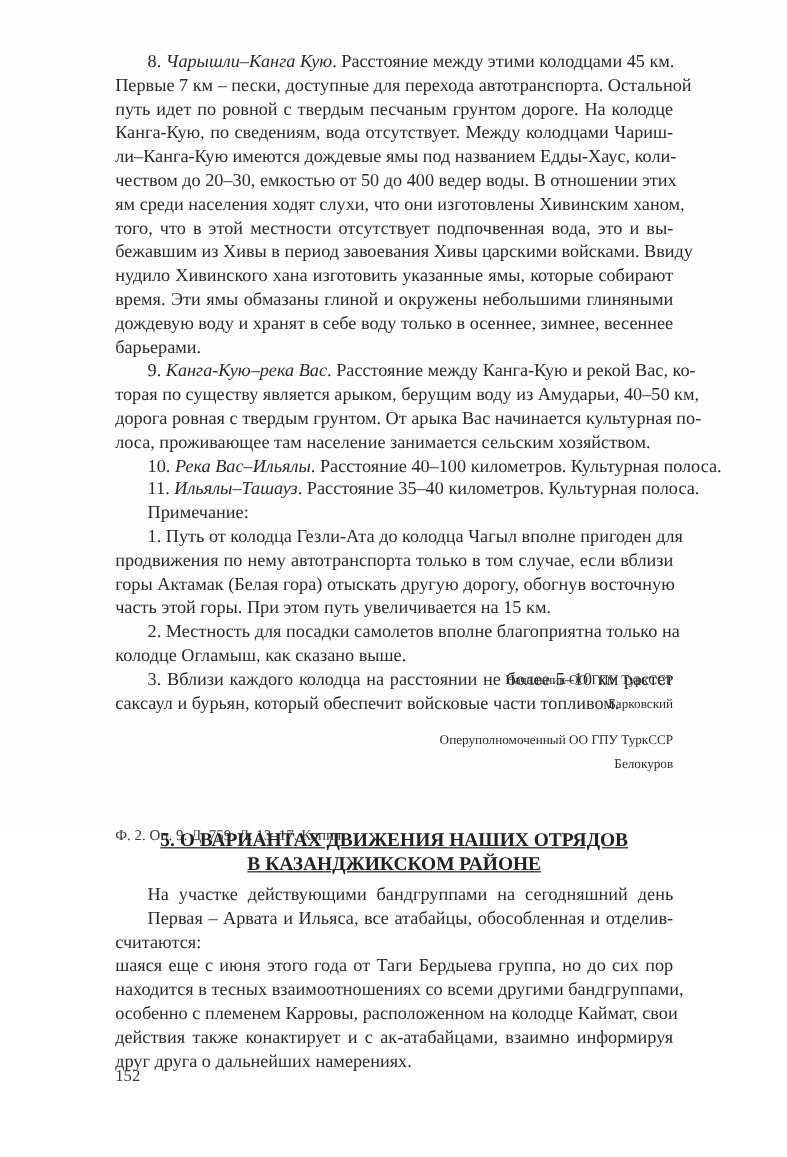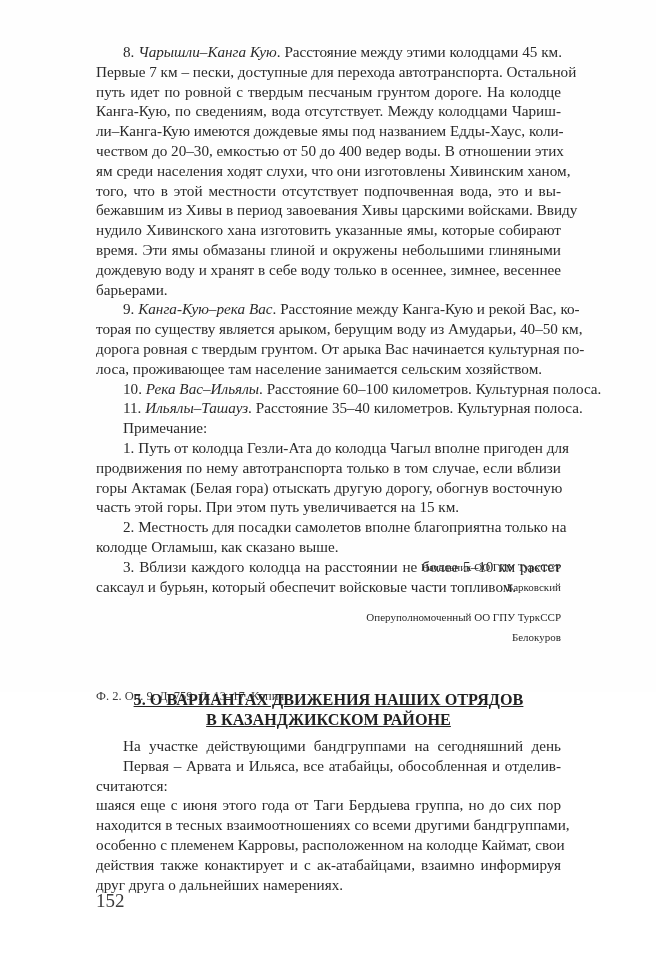--- a/index.html
+++ b/index.html
@@ -68,21 +68,21 @@
       font-weight: bold;
       font-size: 16.2px;
       line-height: 20px;
       color: #222;
       text-decoration: underline;
     }
     .page-number {
       position: absolute;
       left: 96px;
       top: 890px;
-      font-size: 19px;
+      font-size: 14px;
       color: #3a3a3a;
     }
   </style>
 </head>
 <body>
 
 <div class="page">
 
   <div class="text-block" style="top: 42px;">
 
@@ -98,21 +98,21 @@
     <span class="line">нудило Хивинского хана изготовить указанные ямы, которые собирают</span>
     <span class="line">время. Эти ямы обмазаны глиной и окружены небольшими глиняными</span>
     <span class="line">дождевую воду и хранят в себе воду только в осеннее, зимнее, весеннее</span>
     <span class="line last">барьерами.</span>
 
     <span class="line indent"><span>9. </span><i>Канга-Кую–река Вас</i>. <span>Расстояние между Канга-Кую и рекой Вас, ко-</span></span>
     <span class="line">торая по существу является арыком, берущим воду из Амударьи, 40–50 км,</span>
     <span class="line">дорога ровная с твердым грунтом. От арыка Вас начинается культурная по-</span>
     <span class="line last">лоса, проживающее там население занимается сельским хозяйством.</span>
 
-    <span class="line indent last"><span>10. </span><i>Река Вас–Ильялы</i>. <span>Расстояние 60–100 километров. Культурная полоса.</span></span>
+    <span class="line indent last"><span>10. </span><i>Река Вас–Ильялы</i>. <span>Расстояние 40–100 километров. Культурная полоса.</span></span>
 
     <span class="line indent last"><span>11. </span><i>Ильялы–Ташауз</i>. <span>Расстояние 35–40 километров. Культурная полоса.</span></span>
 
     <span class="line indent last">Примечание:</span>
 
     <span class="line indent">1. Путь от колодца Гезли-Ата до колодца Чагыл вполне пригоден для</span>
     <span class="line">продвижения по нему автотранспорта только в том случае, если вблизи</span>
     <span class="line">горы Актамак (Белая гора) отыскать другую дорогу, обогнув восточную</span>
     <span class="line last">часть этой горы. При этом путь увеличивается на 15 км.</span>
 

